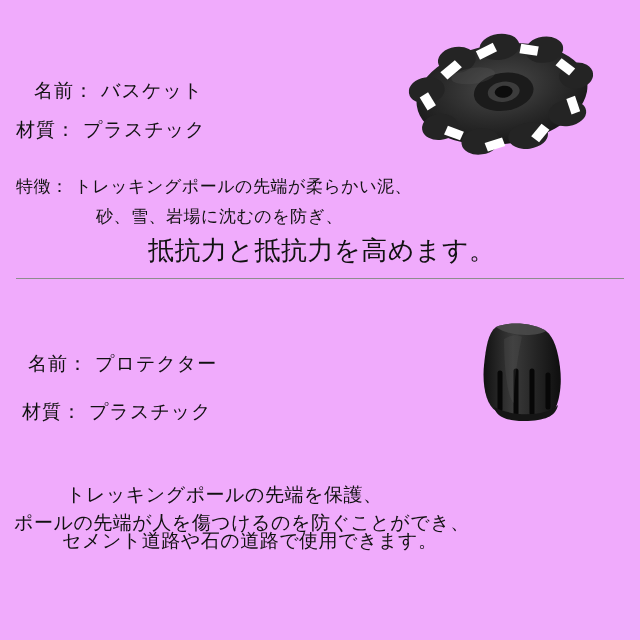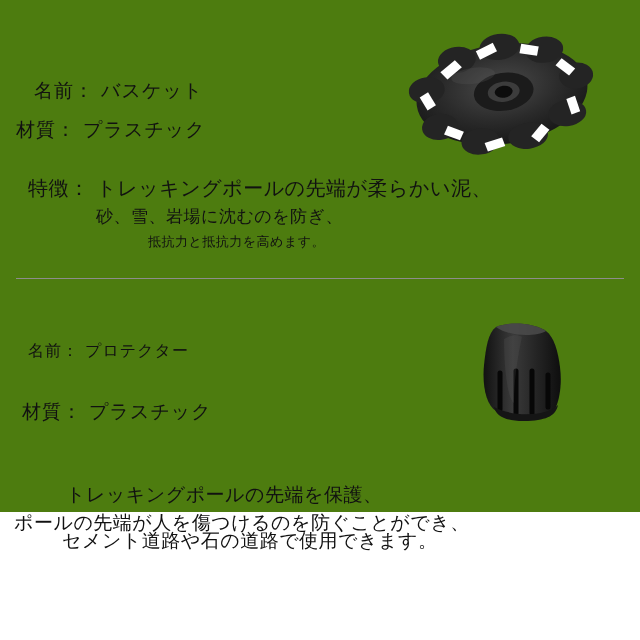--- a/index.html
+++ b/index.html
@@ -10,22 +10,22 @@
     width: 640px;
     height: 640px;
     background: #ffffff;
     font-family: "DejaVu Sans", "Liberation Sans", sans-serif;
     color: #111111;
     overflow: hidden;
   }
   .page {
     position: relative;
     width: 640px;
-    height: 512px;
-    background: #4d7c0f;
+    height: 640px;
+    background: #f0abfc;
   }
 
   
   .section-one {
     position: relative;
     height: 278px;
   }
   .s1-row-name {
     position: absolute;
     left: 34px;
@@ -37,39 +37,39 @@
   .s1-row-material {
     position: absolute;
     left: 16px;
     top: 117px;
     font-size: 19px;
     letter-spacing: 1px;
     white-space: nowrap;
   }
   .s1-feature-label {
     position: absolute;
-    left: 28px;
+    left: 16px;
     top: 175px;
-    font-size: 20px;
+    font-size: 17px;
     letter-spacing: 0.5px;
     white-space: nowrap;
   }
   .s1-feature-line2 {
     position: absolute;
     left: 96px;
     top: 205px;
     font-size: 17px;
     letter-spacing: 0.5px;
     white-space: nowrap;
   }
   .s1-feature-line3 {
     position: absolute;
     left: 148px;
     top: 233px;
-    font-size: 13px;
+    font-size: 26px;
     letter-spacing: 0.5px;
     white-space: nowrap;
   }
 
   
   .basket-wrap {
     position: absolute;
     left: 404px;
     top: 24px;
     width: 196px;
@@ -90,22 +90,22 @@
   .section-two {
     position: absolute;
     left: 0;
     top: 279px;
     width: 640px;
     height: 361px;
   }
   .s2-row-name {
     position: absolute;
     left: 28px;
-    top: 62px;
-    font-size: 16px;
+    top: 72px;
+    font-size: 19px;
     letter-spacing: 1px;
     white-space: nowrap;
   }
   .s2-row-material {
     position: absolute;
     left: 22px;
     top: 120px;
     font-size: 19px;
     letter-spacing: 1px;
     white-space: nowrap;

